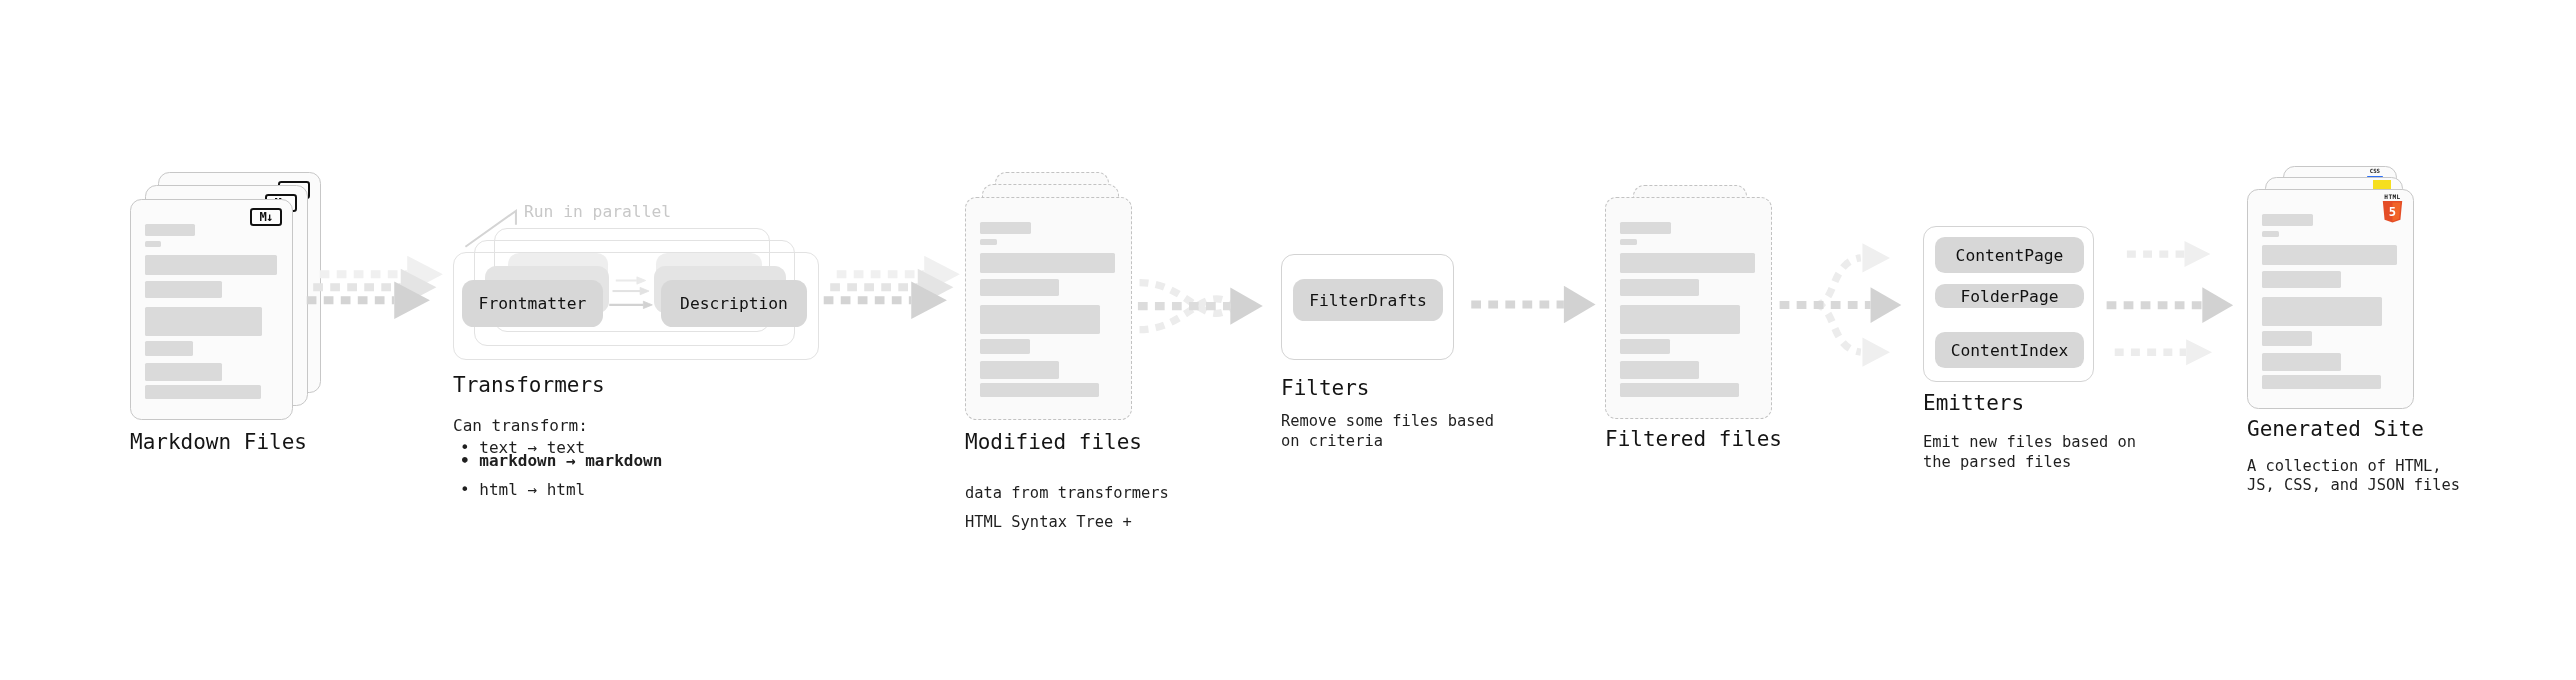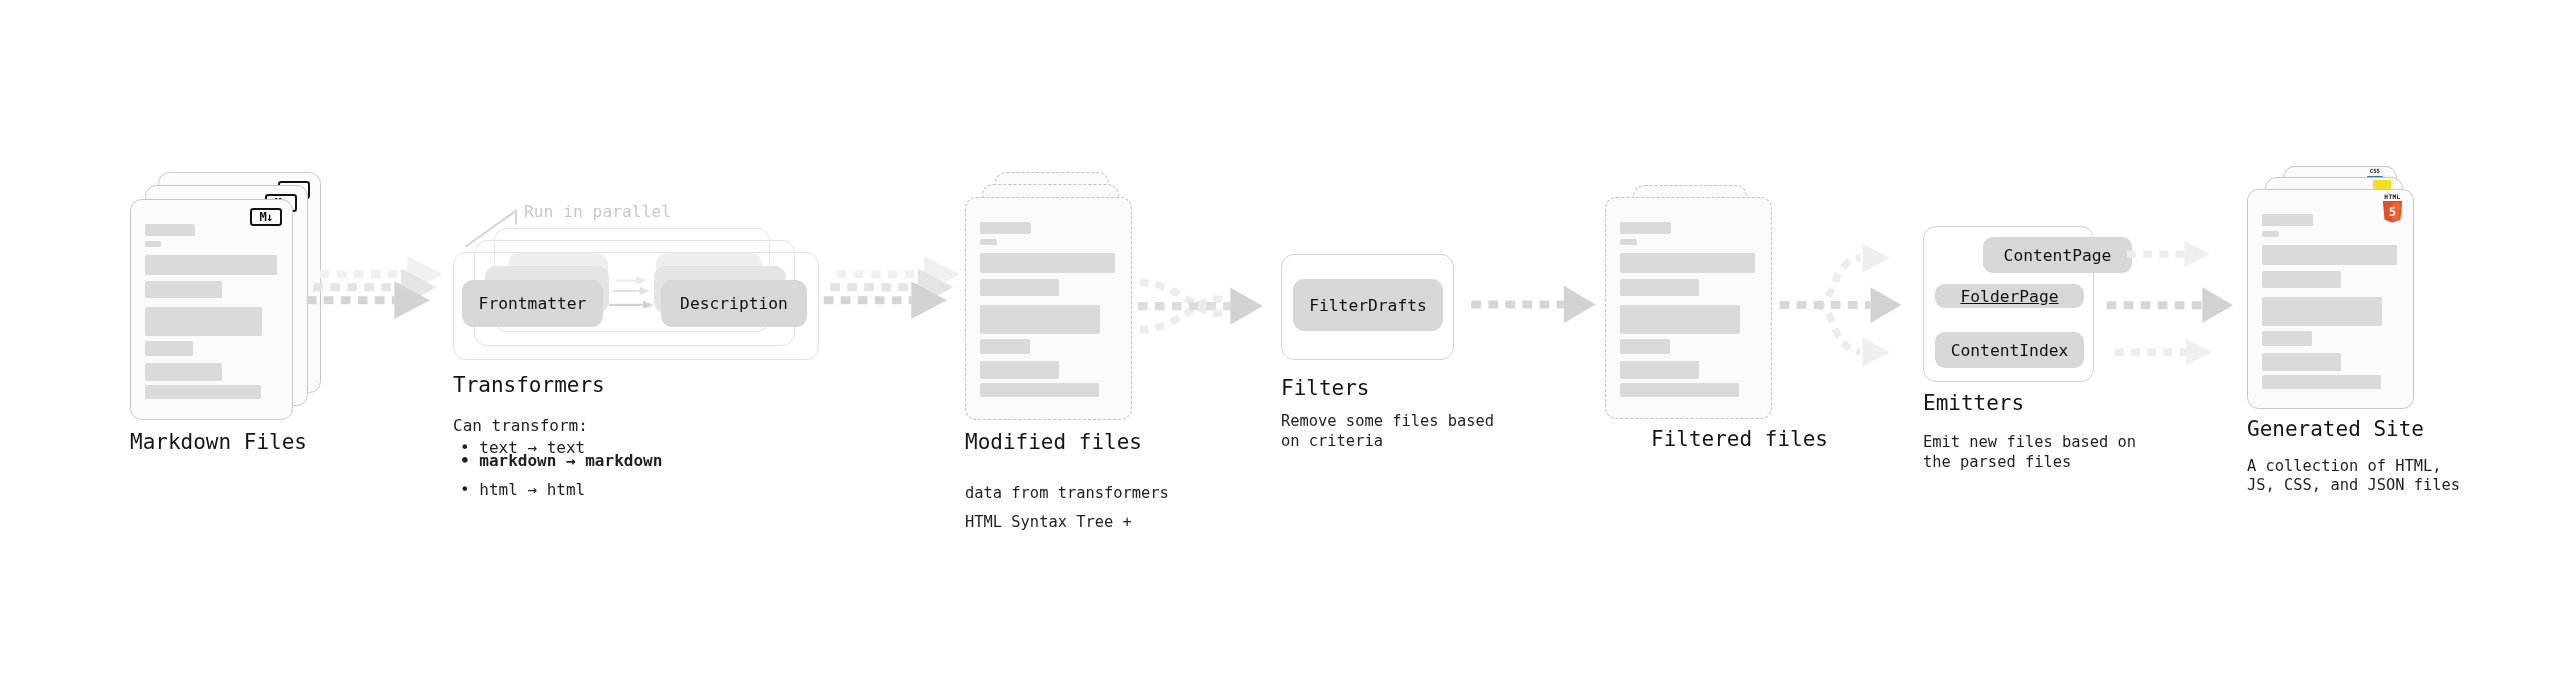--- a/index.html
+++ b/index.html
@@ -159,21 +159,21 @@
 
   <svg class="abs" style="left:1136px; top:268px;" width="140" height="77" viewBox="0 0 172 95">
     <path d="M4,18 C62,18 82,74 116,50" fill="none" stroke="#ececec" stroke-width="9" stroke-dasharray="11 9"></path>
     <path d="M4,76 C62,76 82,20 116,44" fill="none" stroke="#ececec" stroke-width="9" stroke-dasharray="11 9"></path>
     <line x1="2" y1="47" x2="116" y2="47" stroke="#dcdcdc" stroke-width="10" stroke-dasharray="12 9"></line>
     <polygon points="116,24 156,47 116,70" fill="#d2d2d2"></polygon>
   </svg>
 
   <div>
     <div class="frame" style="left:1281px; top:254px; width:173px; height:106px;"></div>
-    <div class="chip" style="left:1293px; top:279px; width:150px; height:52px;">FilterDrafts</div>
+    <div class="chip" style="left:1293px; top:279px; width:150px; height:42px;">FilterDrafts</div>
     <div class="title" style="left:1281px; top:377px;">Filters</div>
     <div class="caption" style="left:1281px; top:412px;">Remove some files based</div>
     <div class="caption" style="left:1281px; top:432px;">on criteria</div>
   </div>
 
   <svg class="abs" style="left:1468px; top:280px;" width="130" height="49" viewBox="0 0 160 60">
     <line x1="4" y1="30" x2="118" y2="30" stroke="#d6d6d6" stroke-width="10" stroke-dasharray="12 9"></line>
     <polygon points="118,7 157,30 118,53" fill="#d2d2d2"></polygon>
   </svg>
 
@@ -182,36 +182,36 @@
     <div class="doc dashed skeleton" style="left:1605px; top:197px; height:222px;">
         <div class="bar" style="width: 31%; height: 11.4px; top: 24.4px;"></div>
         <div class="bar" style="width: 10%; height: 5.7px; top: 41px;"></div>
         <div class="bar" style="width: 82%; height: 20.3px; top: 55px;"></div>
         <div class="bar" style="width: 48%; height: 17px; top: 81px;"></div>
         <div class="bar" style="width: 73%; height: 29px; top: 107px;"></div>
         <div class="bar" style="width: 30%; height: 14.6px; top: 141px;"></div>
         <div class="bar" style="width: 48%; height: 18px; top: 163px;"></div>
         <div class="bar" style="width: 72%; height: 14px; top: 185px;"></div>
       </div>
-    <div class="title" style="left:1605px; top:428px;margin-left:46px;">Filtered files</div>
+    <div class="title" style="left:1605px; top:428px;">Filtered files</div>
   </div>
 
   <svg class="abs" style="left:1778px; top:240px;" width="138" height="135" viewBox="0 0 170 166">
     <path d="M46,80 C72,80 64,26 102,22" fill="none" stroke="#ececec" stroke-width="9" stroke-dasharray="11 9"></path>
     <path d="M46,80 C72,80 64,134 102,138" fill="none" stroke="#ececec" stroke-width="9" stroke-dasharray="11 9"></path>
     <polygon points="104,4 138,22 104,40" fill="#efefef"></polygon>
     <polygon points="104,120 138,138 104,156" fill="#efefef"></polygon>
     <line x1="2" y1="80" x2="114" y2="80" stroke="#d8d8d8" stroke-width="10" stroke-dasharray="12 9"></line>
     <polygon points="114,58 152,80 114,102" fill="#d2d2d2"></polygon>
   </svg>
 
   <div>
     <div class="frame" style="left:1923px; top:226px; width:171px; height:156px;"></div>
-    <div class="chip" style="left:1935px; top:237px; width:149px; height:36px; border-radius:9.8px;margin-left:48px;">ContentPage</div>
-    <div class="chip" style="left:1935px; top:284px; width:149px; height:24px; border-radius:9.8px;text-decoration:underline;">FolderPage</div>
+    <div class="chip" style="left:1935px; top:237px; width:149px; height:36px; border-radius:9.8px;">ContentPage</div>
+    <div class="chip" style="left:1935px; top:284px; width:149px; height:24px; border-radius:9.8px;">FolderPage</div>
     <div class="chip" style="left:1935px; top:332px; width:149px; height:36px; border-radius:9.8px;">ContentIndex</div>
     <div class="title" style="left:1923px; top:392px;text-align:center;">Emitters</div>
     <div class="caption" style="left:1923px; top:433px;">Emit new files based on</div>
     <div class="caption" style="left:1923px; top:453px;">the parsed files</div>
   </div>
 
   <svg class="abs" style="left:2105px; top:241px;" width="146" height="130" viewBox="0 0 180 160">
     <g>
         <line x1="27" y1="16" x2="98" y2="16" stroke="#ececec" stroke-width="9" stroke-dasharray="11 9"></line>
         <polygon points="98,0 130,16 98,32" fill="#efefef"></polygon>

